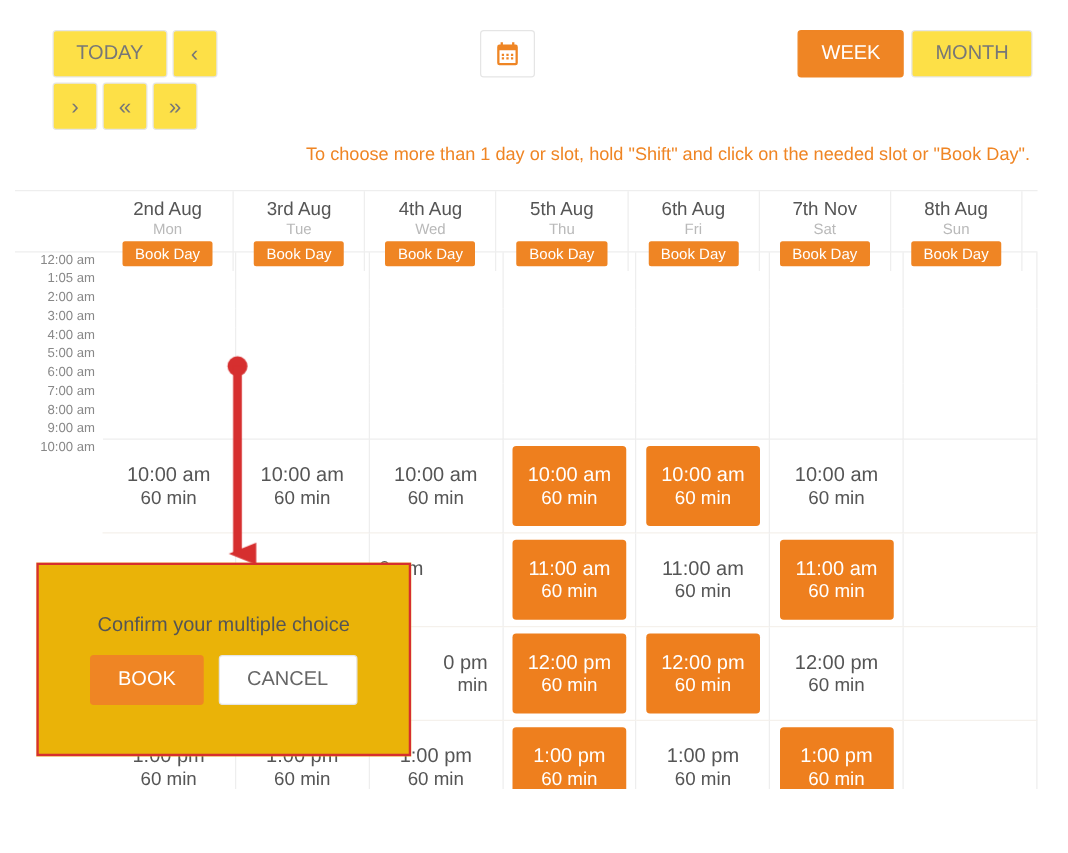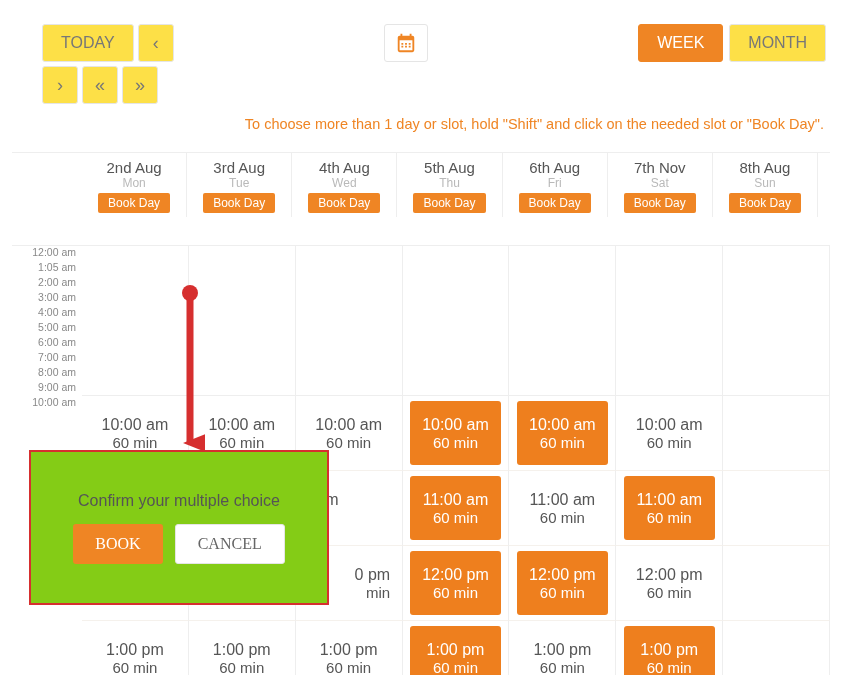--- a/index.html
+++ b/index.html
@@ -94,21 +94,21 @@
     display:inline-block;
     background:var(--orange);
     color:#fff;
     font-size:12px;
     border-radius:2px;
     padding:3px 10px;
     margin-top:3px;
     cursor:pointer;
   }
   .grid-viewport{
-    margin-top:92px;
+    margin-top:48px;
     display:flex;
     width:100%;
     height:430px;
     overflow-y:scroll;
     overflow-x:hidden;
     border-top:1px solid #eee;
   }
   .hours-col{
     width:70px;
     flex:none;
@@ -145,29 +145,29 @@
   
   .grid-viewport::-webkit-scrollbar{width:16px;}
   .grid-viewport::-webkit-scrollbar-track{background:#f4f4f4;}
   .grid-viewport::-webkit-scrollbar-thumb{background:#c9c9c9;}
   
   .confirm{
     position:absolute;
     left:29px; top:450px;
     width:300px; height:155px;
     border:2px solid #d62f2f;
-    background:#84cc16;
+    background:#eab308;
     display:flex;flex-direction:column;align-items:center;justify-content:center;
     gap:14px;
     font-size:16px;color:#555;
   }
   .confirm-btns{display:flex;gap:12px;}
   .cbtn{
     height:40px;padding:0 22px;border-radius:3px;font-size:16px;cursor:pointer;
-    display:flex;align-items:center;justify-content:center;font-family:Liberation Serif, serif;
+    display:flex;align-items:center;justify-content:center;
   }
   .cbtn.primary{background:var(--orange);color:#fff;border:none;}
   .cbtn.secondary{background:#fff;color:#666;border:1px solid var(--border);}
   
   .arrow{
     position:absolute;
     left:175px; top:283px;
     width:30px; height:180px;
     pointer-events:none;
   }

